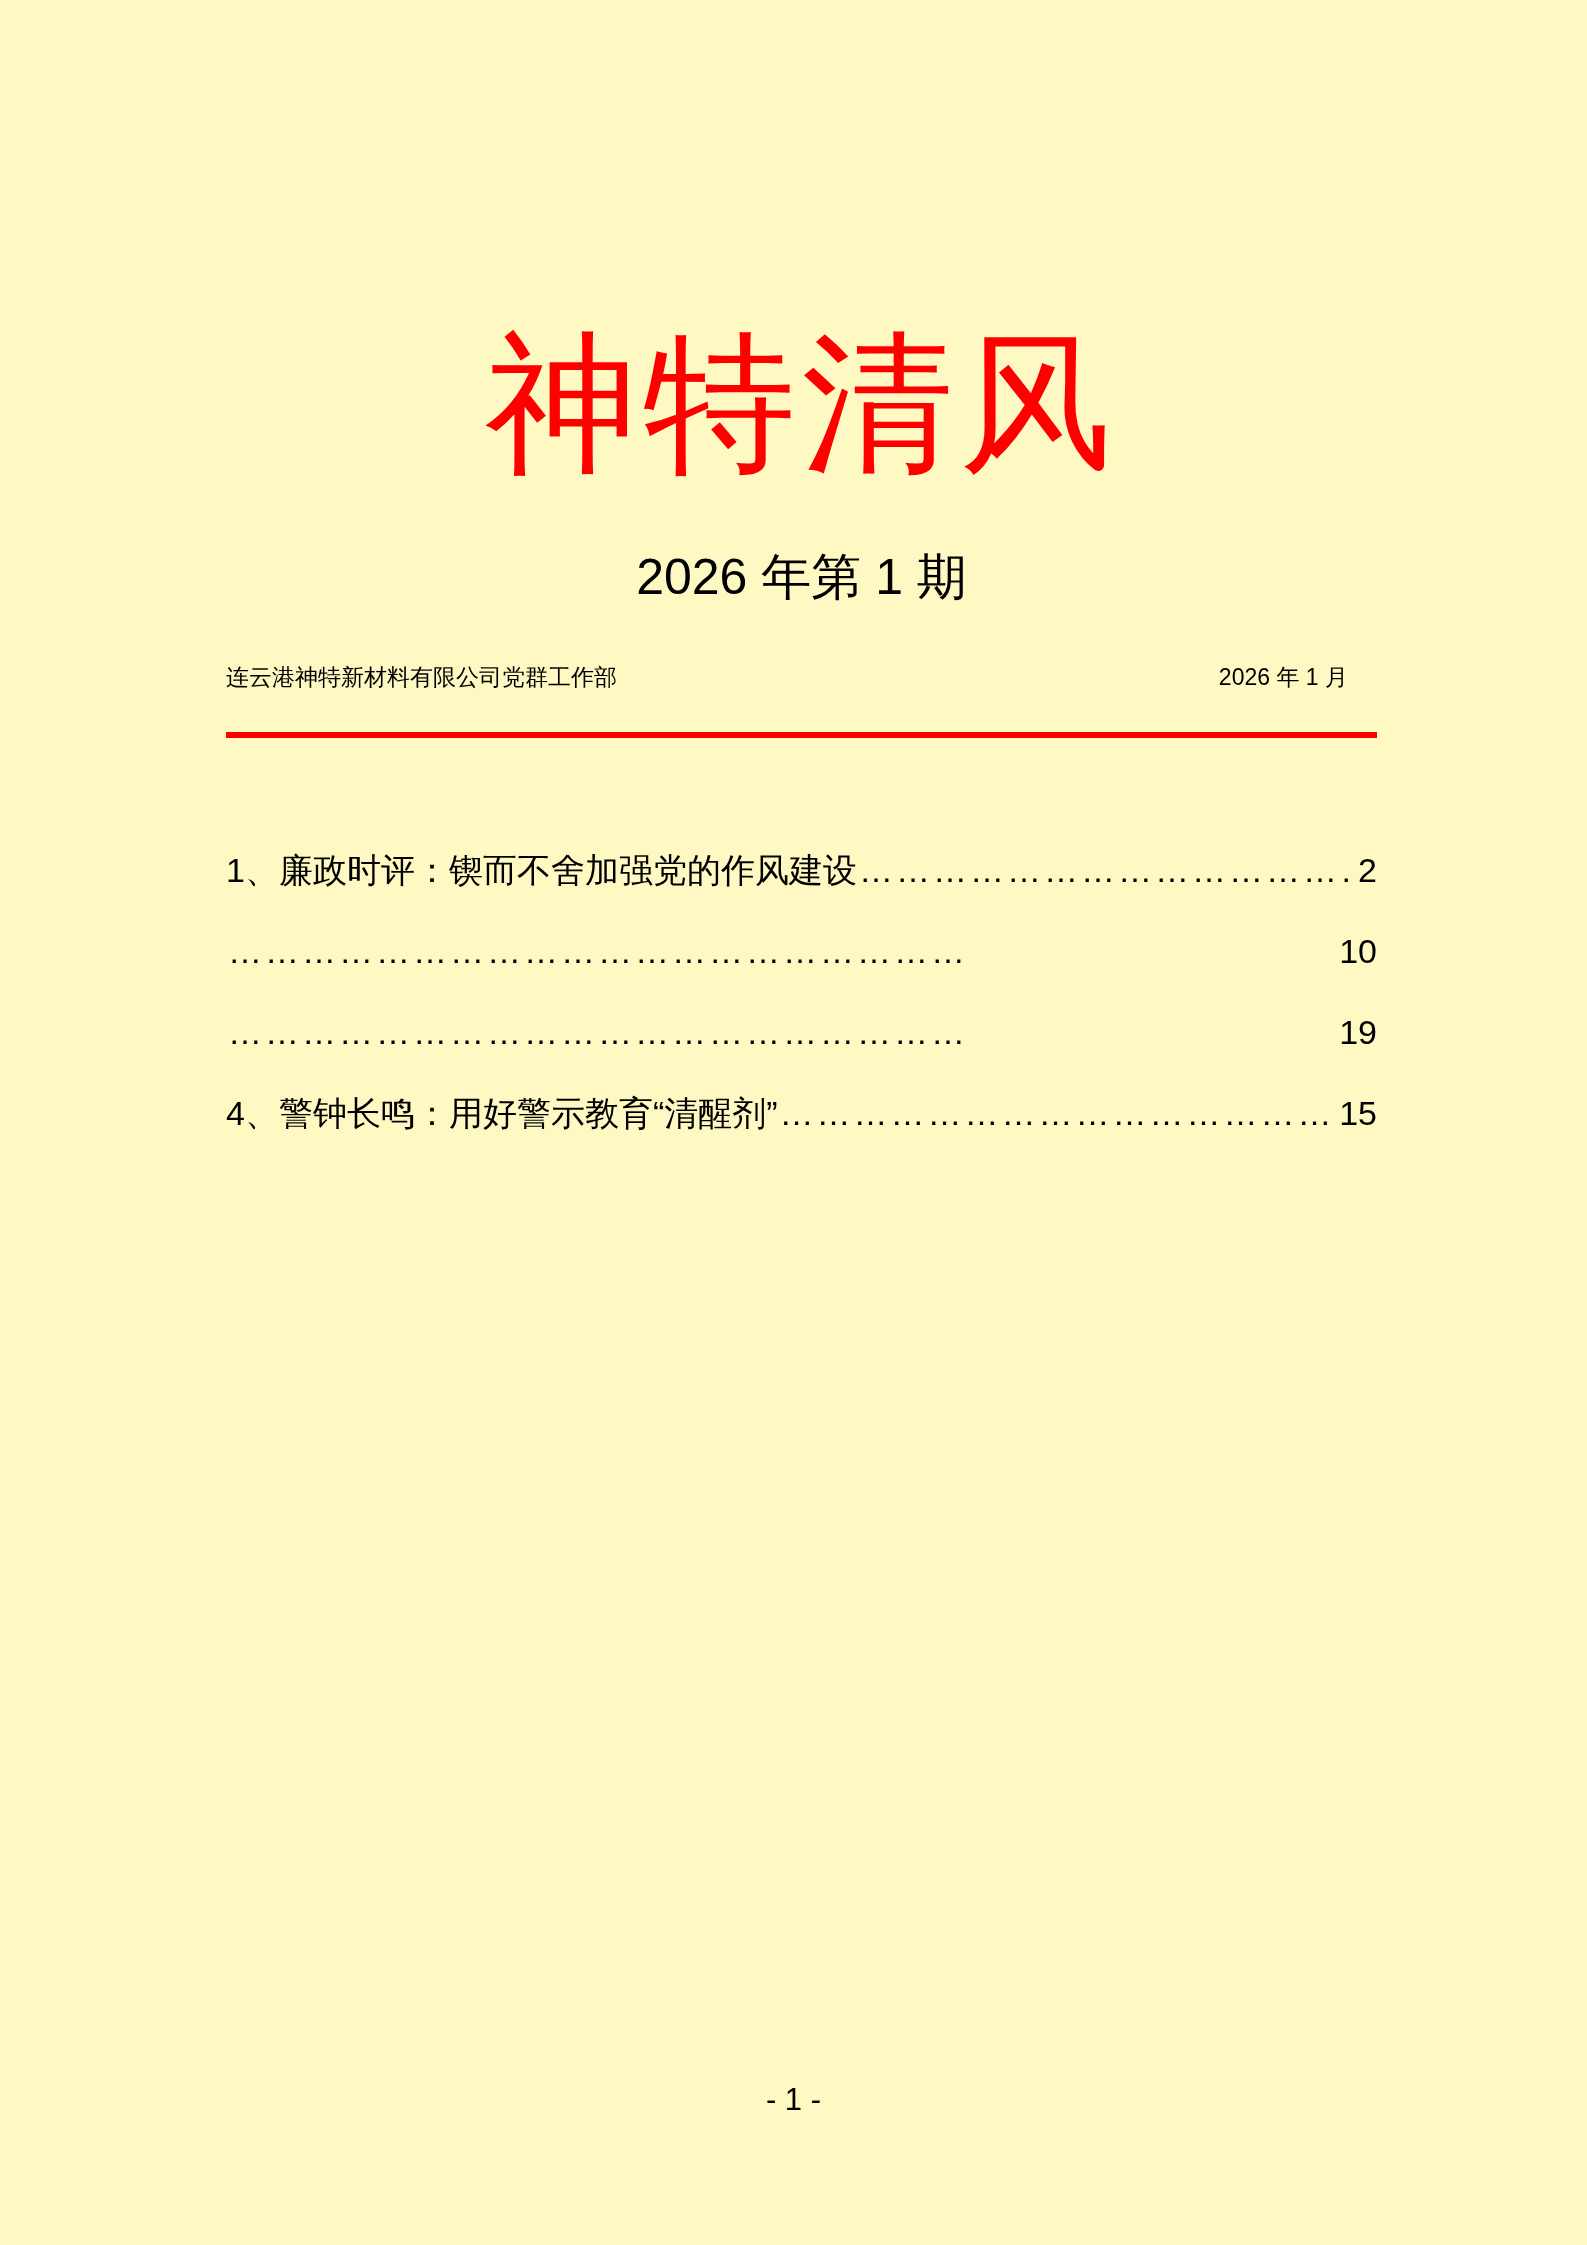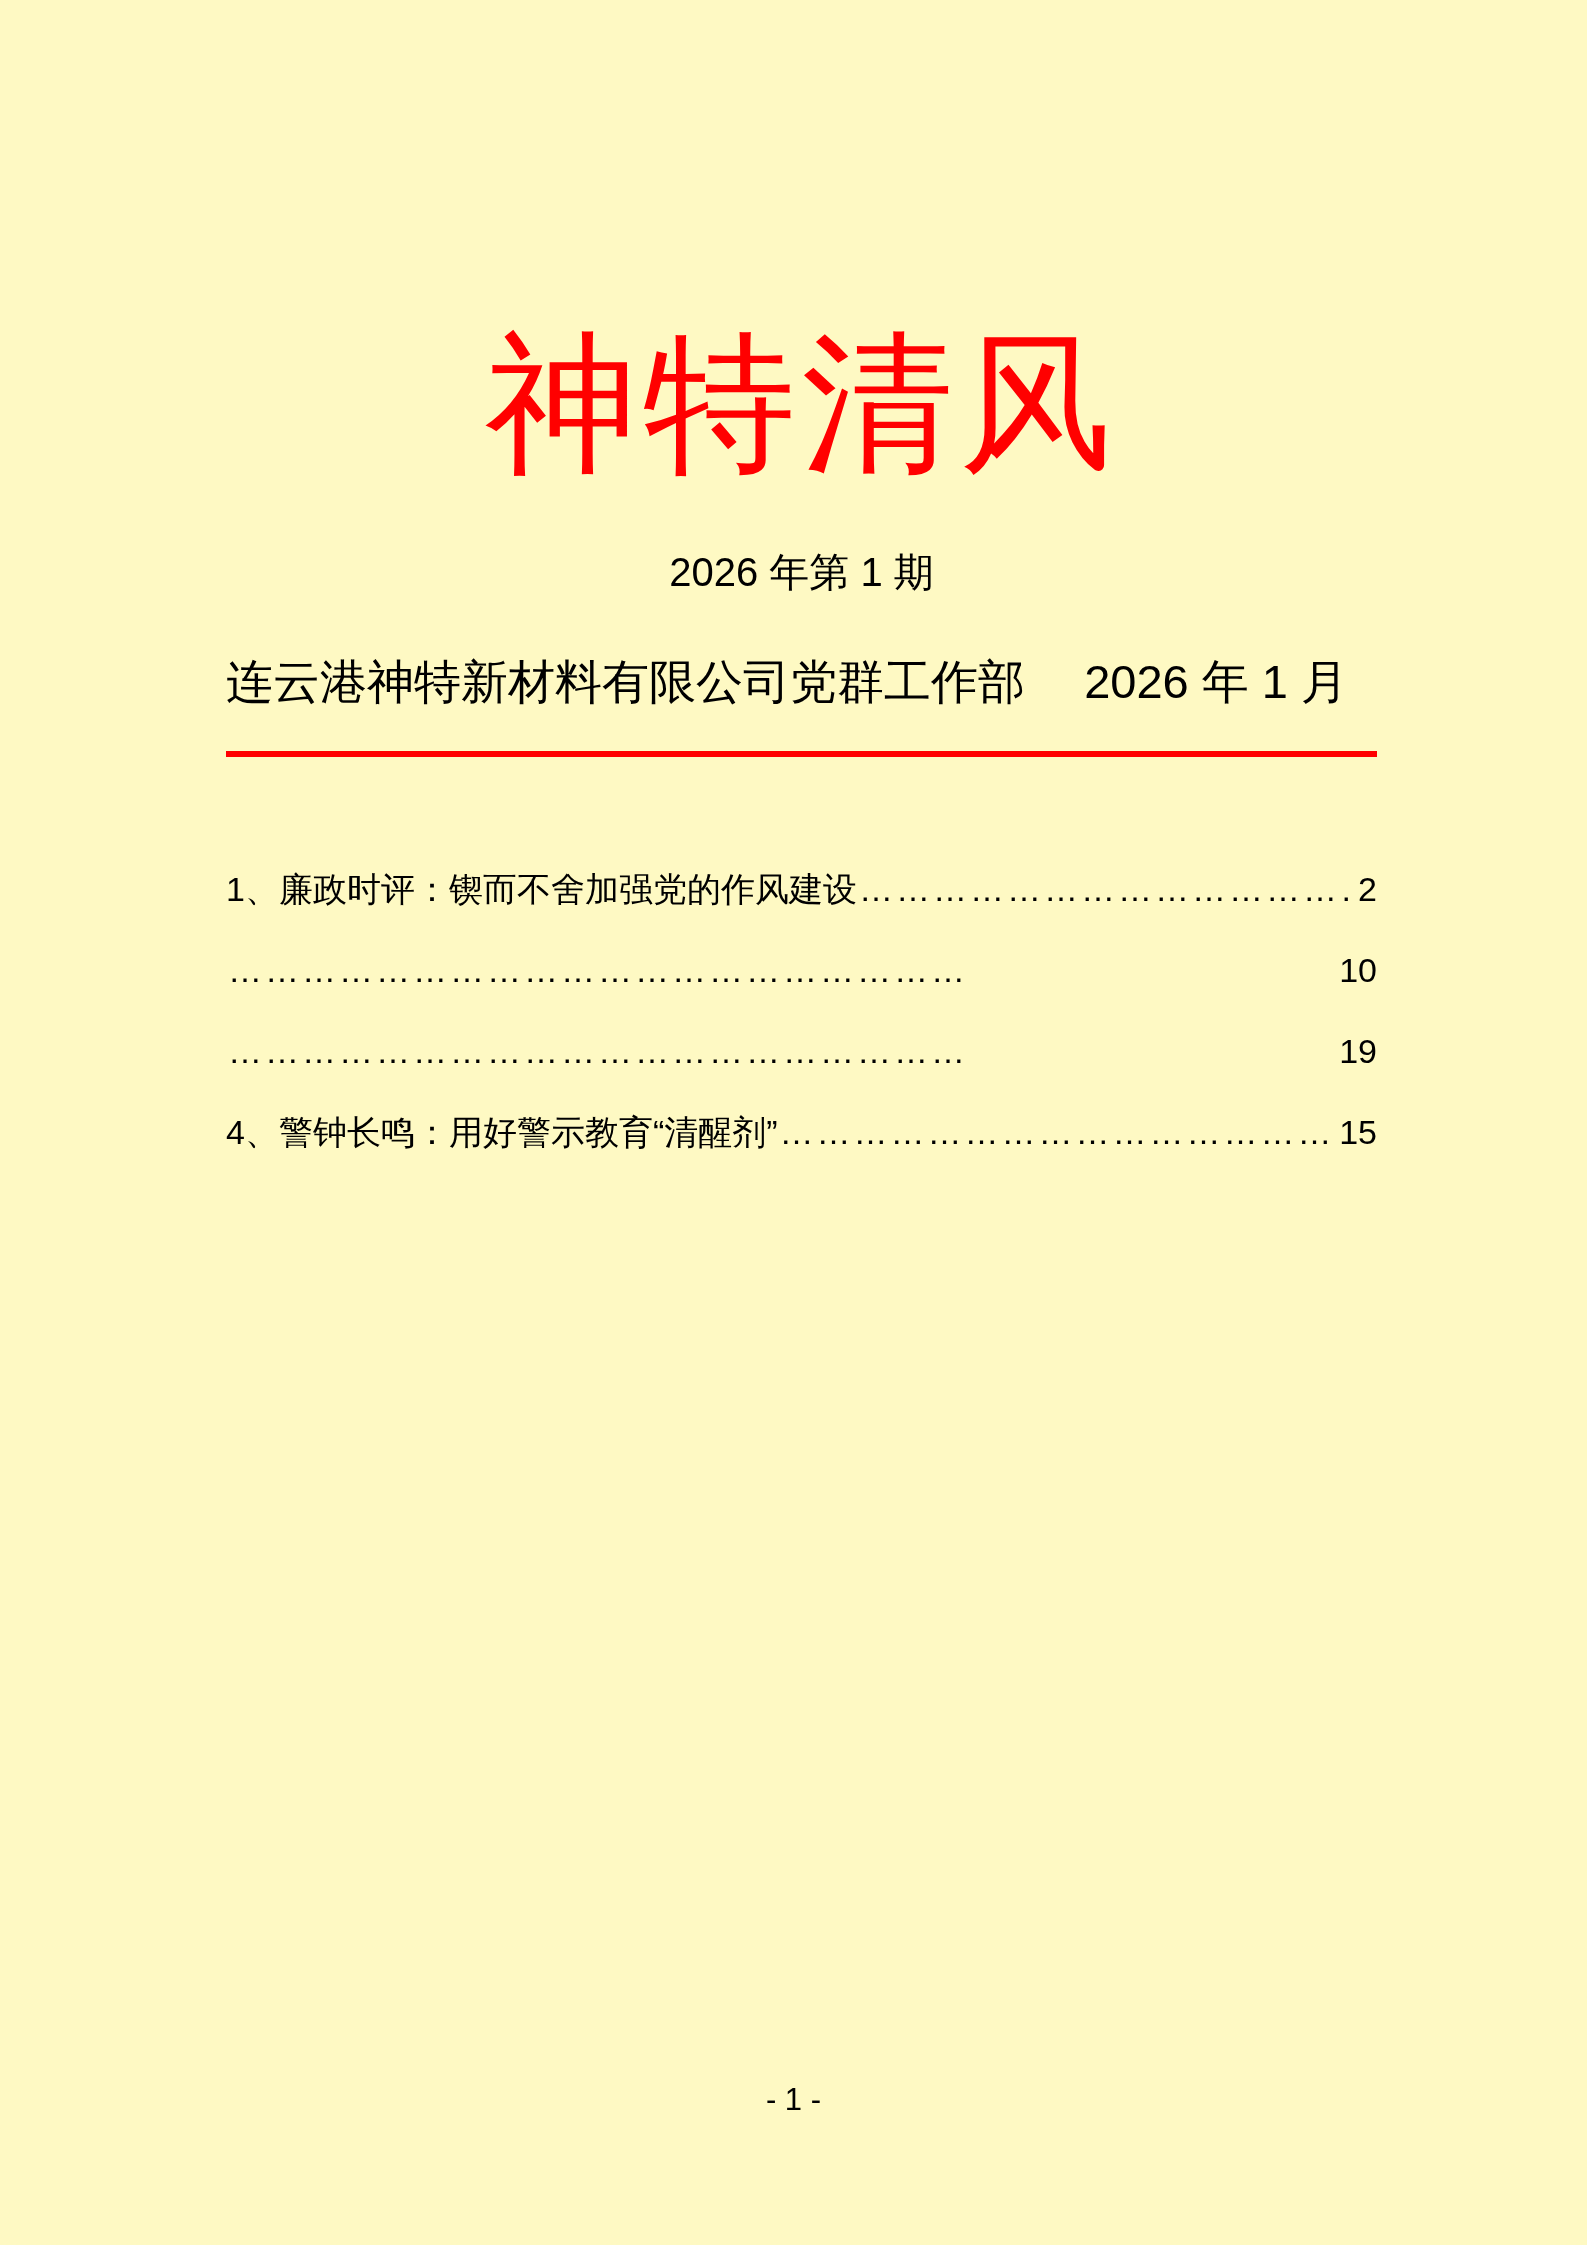--- a/index.html
+++ b/index.html
@@ -26,31 +26,31 @@
     font-size: 152px;
     line-height: 1.12;
     font-weight: normal;
     letter-spacing: 6px;
     color: #ff0000;
     text-align: center;
     white-space: nowrap;
   }
   .issue-line {
     margin-top: 64px;
-    font-size: 40px;
+    font-size: 50px;
     line-height: 1;
     text-align: center;
     white-space: pre;
   }
   .publisher-row {
     margin-top: 62px;
     display: flex;
     justify-content: space-between;
     align-items: baseline;
-    font-size: 47px;
+    font-size: 23px;
     line-height: 1.2;
   }
   .publisher-row .pub-name { white-space: nowrap; }
   .publisher-row .pub-date {
     white-space: nowrap;
     margin-right: 29px;
   }
   .red-rule {
     border: 0;
     height: 6px;

